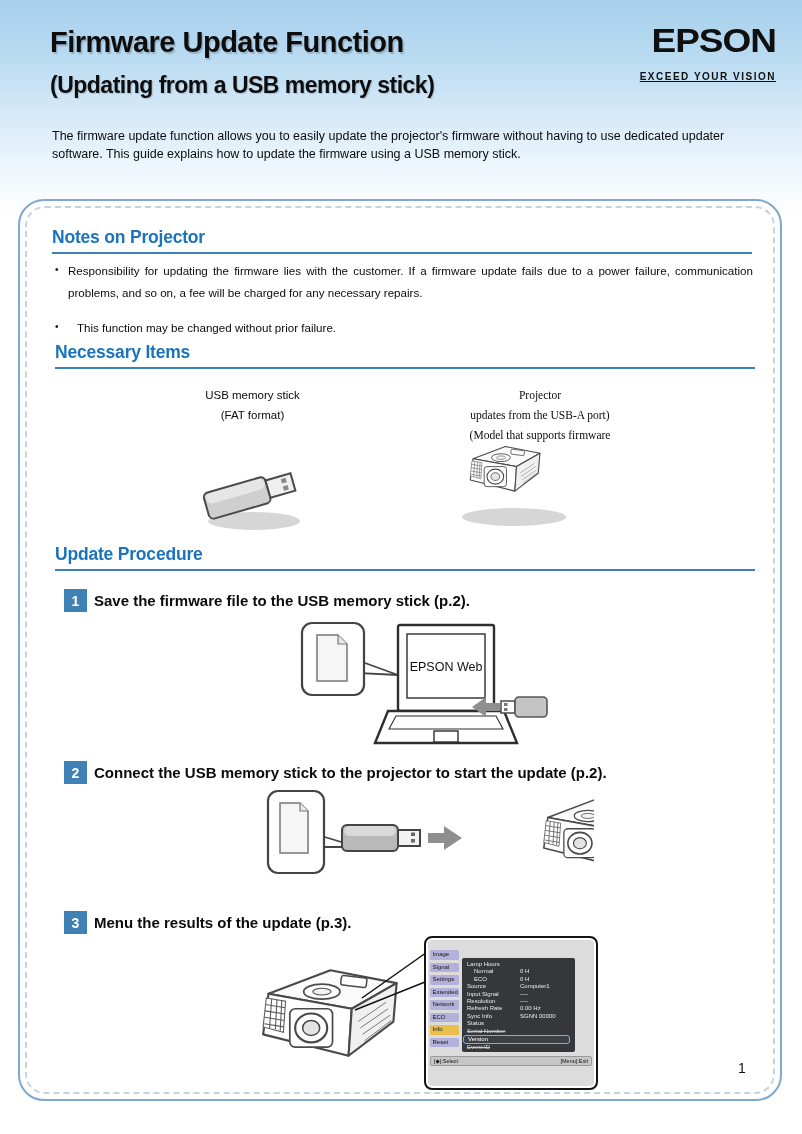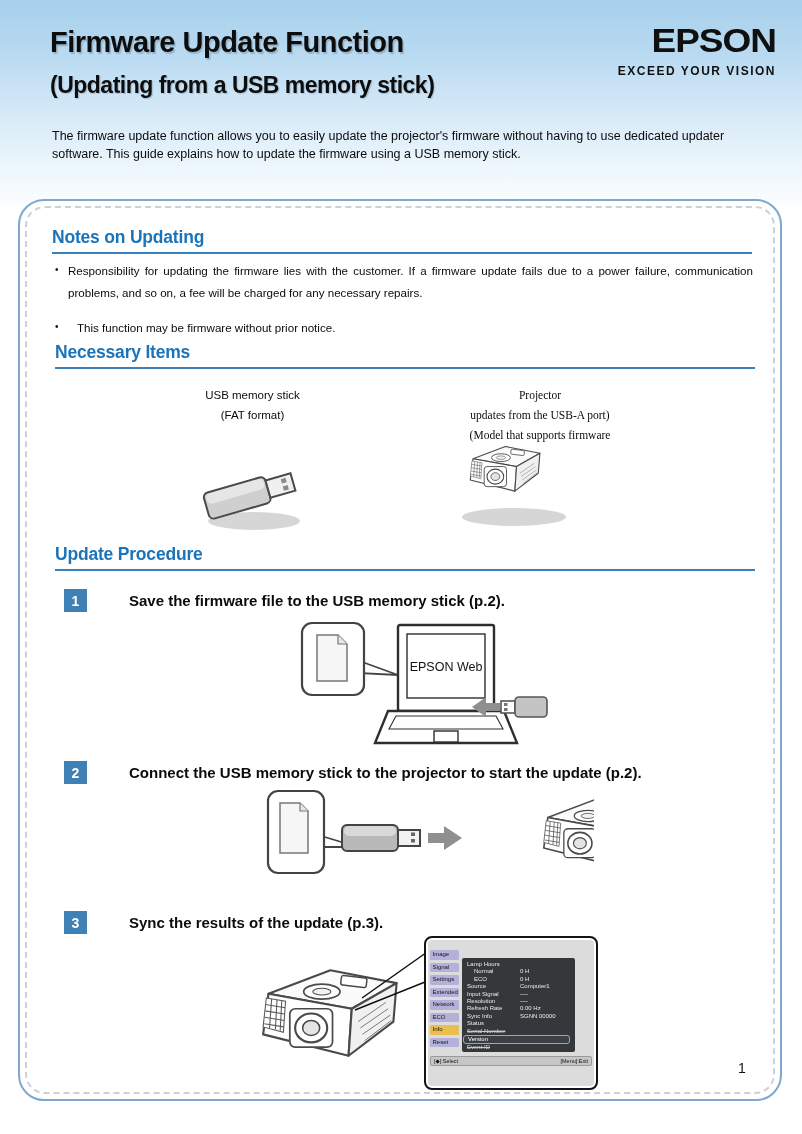--- a/index.html
+++ b/index.html
@@ -7,37 +7,37 @@
         font-family:"Liberation Sans",sans-serif;
         background:linear-gradient(180deg,#a7d0ec 0%,#b9daf1 55px,#d9ebf8 120px,#f0f8fd 175px,#ffffff 215px,#ffffff 100%);}
   .abs{position:absolute;}
   
   .title{left:50px;top:26px;font-size:29px;font-weight:800;color:#0d0d0d;
          text-shadow:1.5px 1.5px 1px rgba(90,110,130,.35);letter-spacing:-.5px;}
   .subtitle{left:50px;top:72px;font-size:23px;font-weight:800;color:#0d0d0d;
          text-shadow:1.2px 1.2px 1px rgba(90,110,130,.3);letter-spacing:-.5px;}
   .logo{right:26px;top:22px;text-align:right;color:#101010;}
   .logo .brand{font-size:37px;font-weight:900;letter-spacing:-1px;line-height:1;transform:scaleY(.92);}
-  .logo .tag{font-size:12px;font-weight:700;letter-spacing:1.5px;margin-top:5px;}
+  .logo .tag{font-size:10px;font-weight:700;letter-spacing:1.5px;margin-top:12px;text-decoration:underline;}
   .intro{left:52px;top:127px;width:708px;font-size:12.5px;line-height:1.45;color:#0b0b0b;}
   
   .panel{left:18px;top:199px;width:760px;height:898px;background:#fff;
          border:2px solid #7ea8ce;border-radius:26px;}
   .panel::before{content:"";position:absolute;left:5px;top:5px;right:5px;bottom:5px;
          border:2px dashed #c7d2dd;border-radius:20px;}
   .heading{color:#1b74ba;font-size:17.5px;font-weight:700;width:700px;
            padding-bottom:4px;border-bottom:2px solid #3a80bd;letter-spacing:-.2px;}
   .bullets{left:55px;top:260px;width:698px;font-size:11.6px;line-height:1.9;color:#0b0b0b;}
   .bullet{display:flex;margin-bottom:13px;}
   .bullet .dot{width:13px;flex:0 0 13px;font-size:10px;}
   .bullet .txt{text-align:justify;}
   .itemlabel{font-size:11.5px;line-height:20px;text-align:center;color:#0b0b0b;}
   .steprow .badge{position:absolute;width:23px;height:23px;background:#3f81b5;color:#fff;
            font-size:14px;font-weight:700;display:flex;align-items:center;justify-content:center;}
-  .steprow .stext{position:absolute;font-size:15px;font-weight:700;color:#0b0b0b;white-space:nowrap;margin-left:35px;}
+  .steprow .stext{position:absolute;font-size:15px;font-weight:700;color:#0b0b0b;white-space:nowrap;}
   .pagenum{left:738px;top:1060px;font-size:14px;color:#111;}
   
   .osd{left:424px;top:936px;width:170px;height:150px;background:#dcdcdc;
        border:2px solid #141414;border-radius:8px;box-shadow:inset 0 0 0 2px #fff;}
   .osd-side{position:absolute;left:4px;top:12px;width:29px;}
   .osd-tab{height:9.5px;line-height:9.5px;margin-bottom:3px;background:#b3b1da;
        font-size:6px;padding-left:2.5px;color:#141414;border-radius:1.5px;white-space:nowrap;overflow:hidden;}
   .osd-tab.active{background:#e9bd4e;}
   .osd-main{position:absolute;left:36px;top:20px;width:113px;height:94px;background:#35373a;
        padding-top:3px;box-sizing:border-box;border-radius:2px;}
@@ -97,29 +97,29 @@
   <div class="abs subtitle">(Updating from a USB memory stick)</div>
   <div class="abs title">Firmware Update Function</div>
   <div class="abs logo">
     <div class="brand">EPSON</div>
     <div class="tag">EXCEED YOUR VISION</div>
   </div>
   <div class="abs intro">The firmware update function allows you to easily update the projector's firmware without having to use dedicated updater software. This guide explains how to update the firmware using a USB memory stick.</div>
 
   <div class="abs panel"></div>
 
-  <div class="abs heading" style="left:52px;top:227px;">Notes on Updating</div>
+  <div class="abs heading" style="left:52px;top:227px;">Notes on Projector</div>
   <div class="abs bullets">
     <div class="bullet">
       <span class="dot">•</span>
       <span class="txt">Responsibility for updating the firmware lies with the customer. If a firmware update fails due to a power failure, communication problems, and so on, a fee will be charged for any necessary repairs.</span>
     </div>
     <div class="bullet">
       <span class="dot" style="flex:0 0 22px;">•</span>
-      <span class="txt">This function may be firmware without prior notice.</span>
+      <span class="txt">This function may be changed without prior failure.</span>
     </div>
   </div>
 
   <div class="abs itemlabel" style="left:170px;top:385px;width:165px;">
     <div>USB memory stick</div>
     <div>(FAT format)</div>
   </div>
   <div class="abs heading" style="left:55px;top:342px;">Necessary Items</div>
   <div class="abs itemlabel" style="left:430px;top:385px;width:220px;font-family:Liberation Serif, serif;">
     <div>Projector</div>
@@ -188,21 +188,21 @@
       <rect x="136" y="45" width="22" height="16" fill="#f2f2f2" stroke="#444" stroke-width="2"></rect>
       <rect x="149" y="47.5" width="4" height="3.5" fill="#666"></rect>
       <rect x="149" y="54" width="4" height="3.5" fill="#666"></rect>
     </g>
     <polygon points="166,48 182,48 182,41 200,53 182,65 182,58 166,58" fill="#8f8f8f"></polygon>
     <use href="#projector" transform="translate(194,2) scale(0.79)"></use>
   </svg>
 
   <div class="steprow">
     <div class="abs badge" style="left:64px;top:911px;">3</div>
-    <div class="abs stext" style="left:94px;top:914px;">Sync the results of the update (p.3).</div>
+    <div class="abs stext" style="left:94px;top:914px;">Menu the results of the update (p.3).</div>
   </div>
   <svg class="abs" style="left:228px;top:950px;" width="178" height="128" viewBox="0 0 178 128">
     <use href="#projector" transform="translate(2,2) scale(1.02)"></use>
   </svg>
   <svg class="abs" style="left:0;top:0;pointer-events:none;" width="802" height="1134" viewBox="0 0 802 1134">
     <line x1="362" y1="998" x2="430" y2="950" stroke="#111" stroke-width="1.5"></line>
     <line x1="355" y1="1010" x2="430" y2="980" stroke="#111" stroke-width="1.5"></line>
   </svg>
 
   <div class="abs osd">

